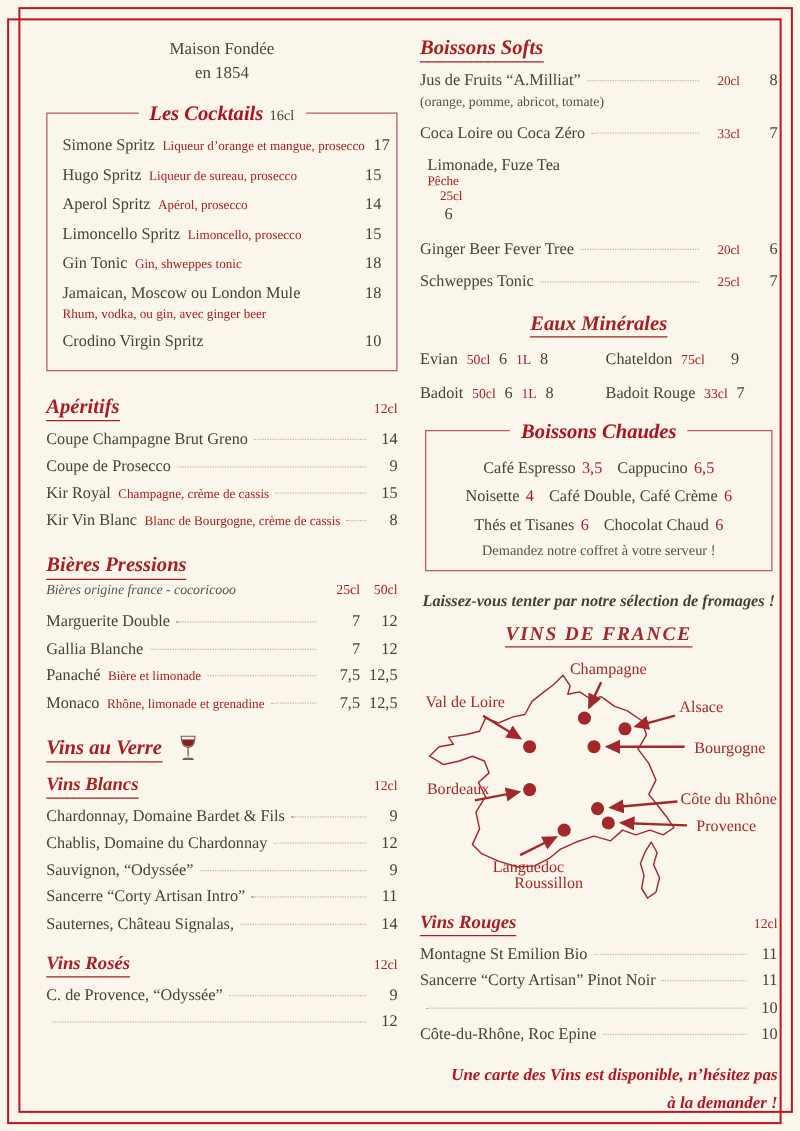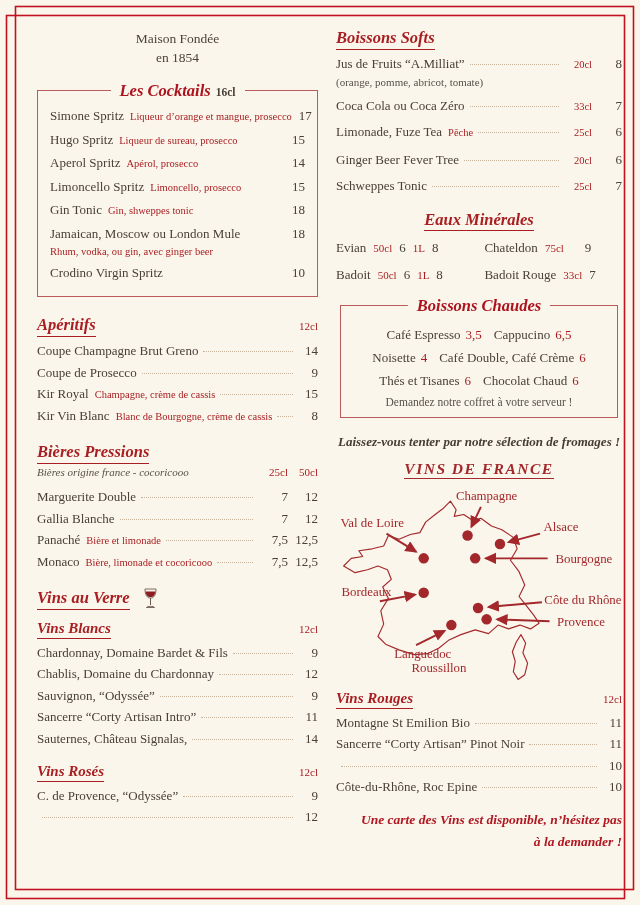--- a/index.html
+++ b/index.html
@@ -35,21 +35,21 @@
   .dots{flex:1;margin:0 5px;border-bottom:1.5px dotted #C9B49E;transform:translateY(-3px);min-width:8px;}
   .price{min-width:20px;text-align:right;}
   .bp{width:30px;text-align:right;}
   .size{color:var(--red);font-size:10.5px;width:28px;text-align:right;margin-right:10px;}
   .subnote{font-size:11px;color:#55504a;margin:-2px 0 6px 0;}
 
   .cocktail-box{position:relative;border:1px solid var(--boxline);margin-top:22px;padding:10px 12px 8px;}
   .box-title{position:absolute;top:-10px;left:50%;transform:translateX(-50%);background:var(--bg);
              padding:0 9px;white-space:nowrap;}
   .box-title .t{color:#AC131E;font-style:italic;font-weight:bold;font-size:16.5px;}
-  .box-title .s{font-size:11.5px;color:var(--ink);margin-left:5px;font-weight:bold;}
+  .box-title .s{font-size:11.5px;color:var(--ink);margin-left:5px;}
   .crow{display:flex;align-items:baseline;margin:7.5px 0;font-size:13px;}
   .crow .price{margin-left:auto;}
   .cdesc-line{color:var(--red);font-size:10.5px;margin:-3px 0 6px 0;}
 
   .beer-cols{display:flex;align-items:baseline;margin:2px 0 2px;}
   .beer-cols .spacer{flex:1;}
   .beer-cols .bh{width:30px;text-align:right;color:var(--red);font-size:11px;}
 
   .center-head{text-align:center;margin:16px 0 8px;}
   .eaux-grid{display:grid;grid-template-columns:1.05fr 1fr;row-gap:11px;column-gap:4px;font-size:13px;margin:10px 0 4px;}
@@ -185,21 +185,21 @@
         </div>
       <div class="row">
           <span class="name">Panaché</span>
           <span class="desc">Bière et limonade</span>
           <span class="dots"></span>
           <span class="bp">7,5</span>
           <span class="bp">12,5</span>
         </div>
       <div class="row">
           <span class="name">Monaco</span>
-          <span class="desc">Bière, limonade et cocoricooo</span>
+          <span class="desc">Rhône, limonade et grenadine</span>
           <span class="dots"></span>
           <span class="bp">7,5</span>
           <span class="bp">12,5</span>
         </div>
     </div>
 
     <div>
       <div class="sec-head" style="justify-content:flex-start;align-items:center;margin-bottom:0;">
         <span class="sec-title">Vins au Verre</span>
         <svg width="17" height="22" viewBox="0 0 17 22" style="margin-left:12px;">
@@ -263,26 +263,26 @@
         <span class="sec-title">Boissons Softs</span>
       </div>
       <div class="row">
           <span class="name">Jus de Fruits “A.Milliat”</span>
           <span class="dots"></span>
           <span class="size">20cl</span>
           <span class="price">8</span>
         </div>
       <div class="subnote">(orange, pomme, abricot, tomate)</div>
       <div class="row" style="margin-top:10px;">
-          <span class="name">Coca Cola ou Coca Zéro</span>
+          <span class="name">Coca Loire ou Coca Zéro</span>
           <span class="dots"></span>
           <span class="size">33cl</span>
           <span class="price">7</span>
         </div>
-      <div class="row" style="margin-top:10px;">
+      <div class="row" style="margin-top:10px;flex-direction:column;">
           <span class="name">Limonade, Fuze Tea</span>
           <span class="desc">Pêche</span>
           <span class="dots"></span>
           <span class="size">25cl</span>
           <span class="price">6</span>
         </div>
       <div class="row" style="margin-top:12px;">
           <span class="name">Ginger Beer Fever Tree</span>
           <span class="dots"></span>
           <span class="size">20cl</span>

